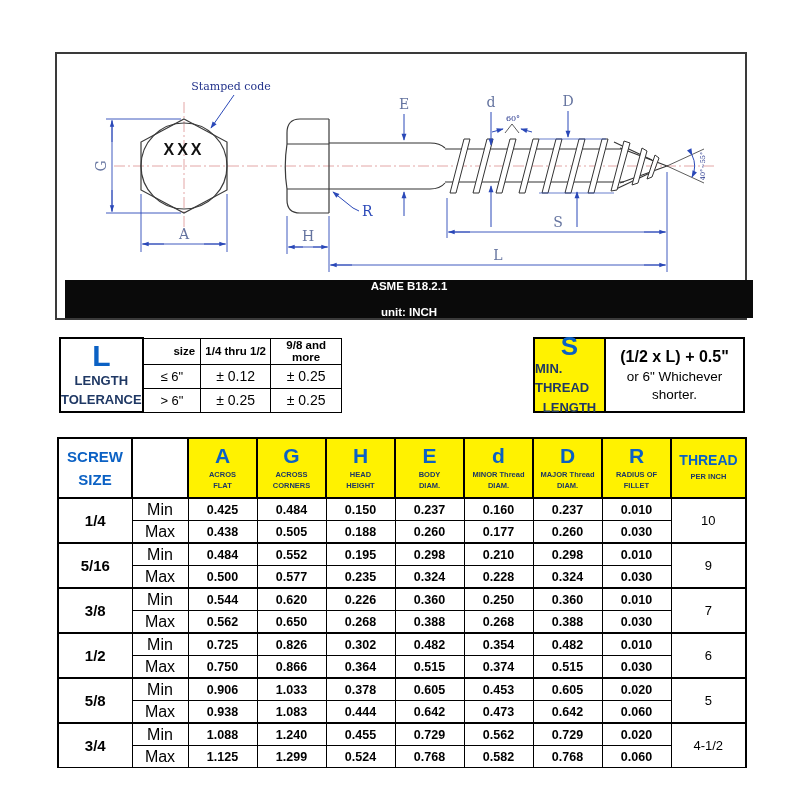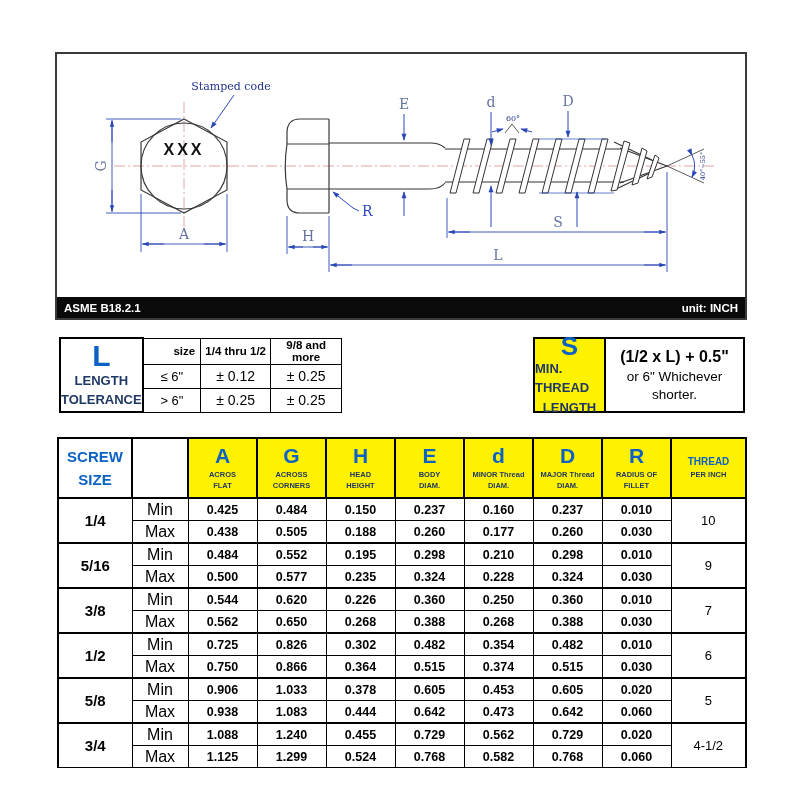--- a/index.html
+++ b/index.html
@@ -2,23 +2,23 @@
 <html><head>
 <meta charset="utf-8">
 <style>
   html,body{margin:0;padding:0;background:#fff;}
   #sheet{position:relative;width:800px;height:800px;background:#fff;overflow:hidden;
          font-family:"Liberation Sans",sans-serif;}
   
   #frame{position:absolute;left:55px;top:52px;width:688px;height:264px;
          border:2px solid #3a3a3a;background:#fff;}
   #frame svg{position:absolute;left:0;top:0;}
-  #std-bar{position:absolute;left:0;bottom:0;width:100%;height:21px;background:#0a0a0a;
+  #std-bar{position:absolute;left:8px;bottom:0;width:100%;height:38px;background:#0a0a0a;
            color:#fff;display:flex;justify-content:space-between;align-items:center;
-           font-size:11.5px;font-weight:bold;box-sizing:border-box;padding:0 7px;}
+           font-size:11.5px;font-weight:bold;box-sizing:border-box;padding:0 7px;flex-direction:column;}
   
   .yellowcell{background:#FFF200;text-align:center;vertical-align:middle;}
   .sym{color:#0B61C4;font-weight:bold;line-height:1;}
   .symsub{color:#1F3864;font-weight:bold;font-size:13px;line-height:1.5;}
   #toltable{position:absolute;left:59px;top:337px;border-collapse:collapse;table-layout:fixed;}
   #toltable td{border:2px solid #000;text-align:center;vertical-align:middle;padding:0;background:#fff;}
   #toltable td.inner{border-width:1px;}
   #toltable .hdr{font-weight:bold;font-size:11.5px;}
   #toltable .hdr-size{font-weight:bold;font-size:11.5px;text-align:right;padding-right:5px;}
   #toltable .sizeval{font-size:13px;}
@@ -37,21 +37,21 @@
   #maintable{position:absolute;left:57px;top:437px;border-collapse:collapse;table-layout:fixed;width:688px;padding-left:48px;}
   #maintable th{border:2px solid #000;background:#FFF200;height:58px;vertical-align:middle;padding:0;text-align:center;}
   #maintable th.white{background:#fff;}
   #maintable td{border:1px solid #000;text-align:center;vertical-align:middle;height:21px;padding:0;background:#fff;}
   #maintable tr.gstart td{border-top:2px solid #000;}
   #maintable td.size{font-weight:bold;font-size:15px;border-left:2px solid #000;}
   #maintable td.tpi{font-size:13px;border-right:2px solid #000;}
   #maintable .corner{color:#0B61C4;font-size:15px;font-weight:bold;line-height:1.55;}
   .letter{color:#0B61C4;font-size:21px;font-weight:bold;line-height:1;margin-bottom:4px;}
   .sub{color:#1F3864;font-size:7.5px;font-weight:bold;line-height:1.45;}
-  .thread-title{color:#0B61C4;font-size:10px;font-weight:bold;line-height:1.1;margin-bottom:3px;}
+  .thread-title{color:#0B61C4;font-size:14px;font-weight:bold;line-height:1.1;margin-bottom:3px;}
   #maintable td.mm{font-size:16px;}
   #maintable td.val{font-size:12.5px;font-weight:600;}
   
   .dimletter{font-family:"DejaVu Serif",serif;font-size:14px;fill:#64739F;}
   .navytext{font-family:"DejaVu Serif",serif;fill:#24348C;}
 </style>
 </head>
 <body>
 
 <div id="sheet">

